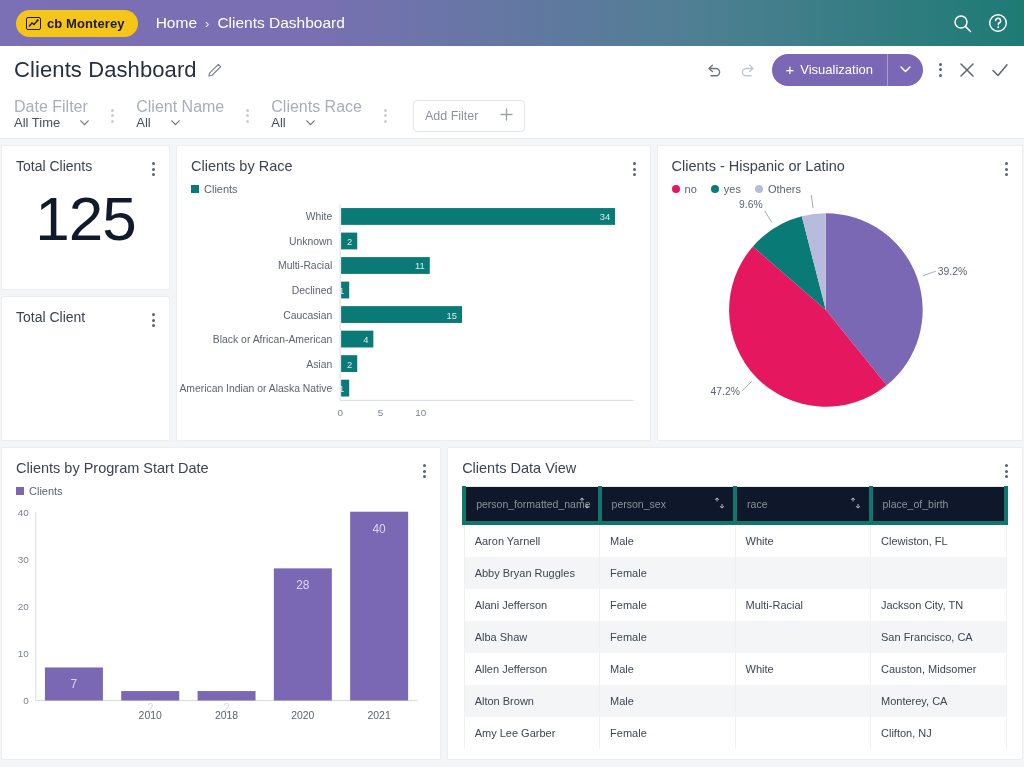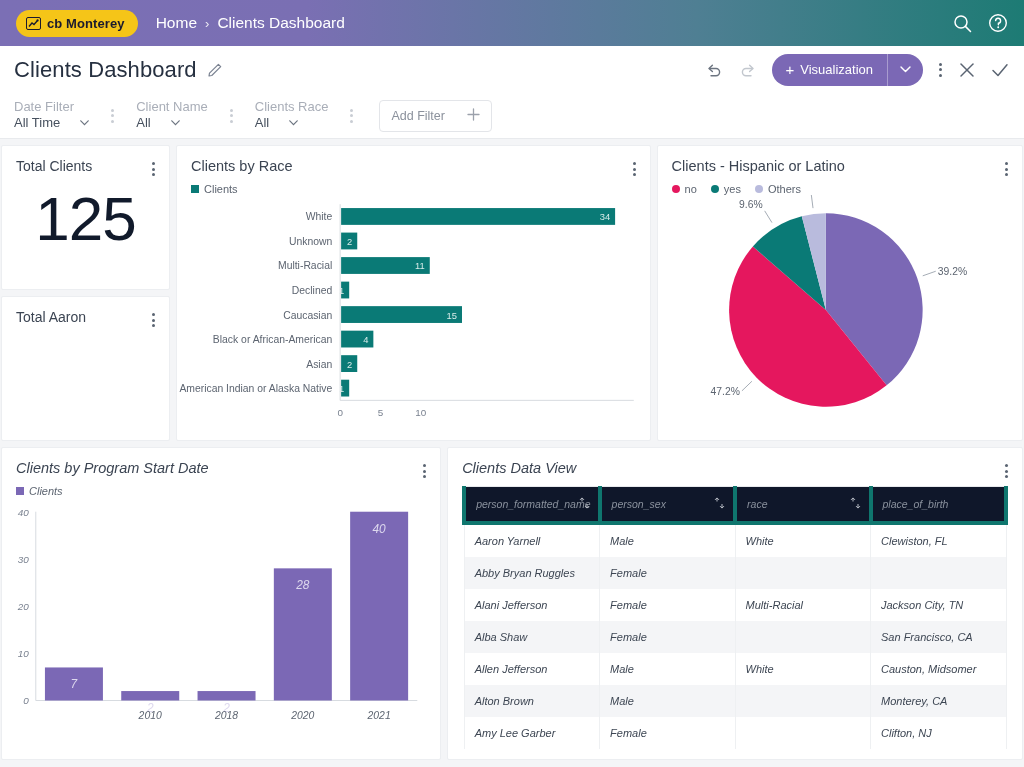--- a/index.html
+++ b/index.html
@@ -59,21 +59,21 @@
   .viz-btn .caret { padding: 0 12px; display:flex; align-items:center; }
   .kebab { display: flex; flex-direction: column; gap: 2.5px; cursor: pointer; padding: 2px; }
   .kebab i { width: 3px; height: 3px; border-radius: 50%; background: #5a6472; display: block; }
 
   
   .filterbar {
     background: #fff; height: 46px; display: flex; align-items: center;
     padding: 0 14px; border-bottom: 1px solid #e8eaed;
   }
   .filter { display: flex; flex-direction: column; justify-content: center; min-width: 52px; }
-  .filter .lbl { font-size: 13px; color: #a9aeb8; line-height: 14px; }
+  .filter .lbl { font-size: 16px; color: #a9aeb8; line-height: 14px; }
   .filter .val {
     font-size: 13px; color: #46505e; display: flex; align-items: center; gap: 20px;
     line-height: 17px; cursor: pointer;
   }
   .fdots { display: flex; flex-direction: column; gap: 2.5px; margin: 0 22px; cursor: pointer; }
   .fdots i { width: 3px; height: 3px; border-radius: 50%; background: #c9cdd4; }
   .addfilter {
     border: 1px solid #e3e5e9; border-radius: 4px; height: 32px;
     display: flex; align-items: center; gap: 22px; padding: 0 11px;
     font-size: 12.5px; color: #8b919c; cursor: pointer; margin-left: 4px;
@@ -281,21 +281,21 @@
       <div class="card kpi" style="height:145px;">
         <div class="kpi-title">Total Clients</div>
         <span class="kebab kebab-abs">
             <i></i>
             <i></i>
             <i></i>
           </span>
         <div class="kpi-value">125</div>
       </div>
       <div class="card kpi" style="height:145px;">
-        <div class="kpi-title">Total Aaron</div>
+        <div class="kpi-title">Total Client</div>
         <span class="kebab kebab-abs">
             <i></i>
             <i></i>
             <i></i>
           </span>
       </div>
     </div>
 
     <div class="card" style="width:478px; height:296px;">
       <div class="card-title">Clients by Race</div>
@@ -374,21 +374,21 @@
           <path d="M 170 115 L 96.08336468786186 50.65459593621023 A 98 98 0 0 1 145.62839105784425 20.078850209394147 Z" fill="#0a7a76"></path>
           <line x1="115.38183848402521" y1="26.49657389335208" x2="108.02939366456707" y2="14.58265114822639" stroke="#9aa1ac" stroke-width="0.9"></line>
           <text x="106.02939366456707" y="11.58265114822639" text-anchor="end" font-size="10.5" fill="#5c6470">9.6%</text>
           <path d="M 170 115 L 145.62839105784425 20.078850209394147 A 98 98 0 0 1 169.99999999999997 17 Z" fill="#b9bbdd"></path>
           <line x1="156.9653437093124" y1="11.820071063294307" x2="155.21067843941216" y2="-2.0695347551083927" stroke="#9aa1ac" stroke-width="0.9"></line>
           <text x="155.21067843941216" y="-5.069534755108393" text-anchor="middle" font-size="10.5" fill="#5c6470">Others</text>
         </svg>
     </div>
   </div>
 
-  <div class="row" style="margin-top:6px;font-style:italic;">
+  <div class="row" style="margin-top:6px;">
 
     <div class="card" style="width:441px; height:313px;">
       <div class="card-title">Clients by Program Start Date</div>
       <span class="kebab kebab-abs">
           <i></i>
           <i></i>
           <i></i>
         </span>
       <div class="legend">
         <span class="legend-item">

